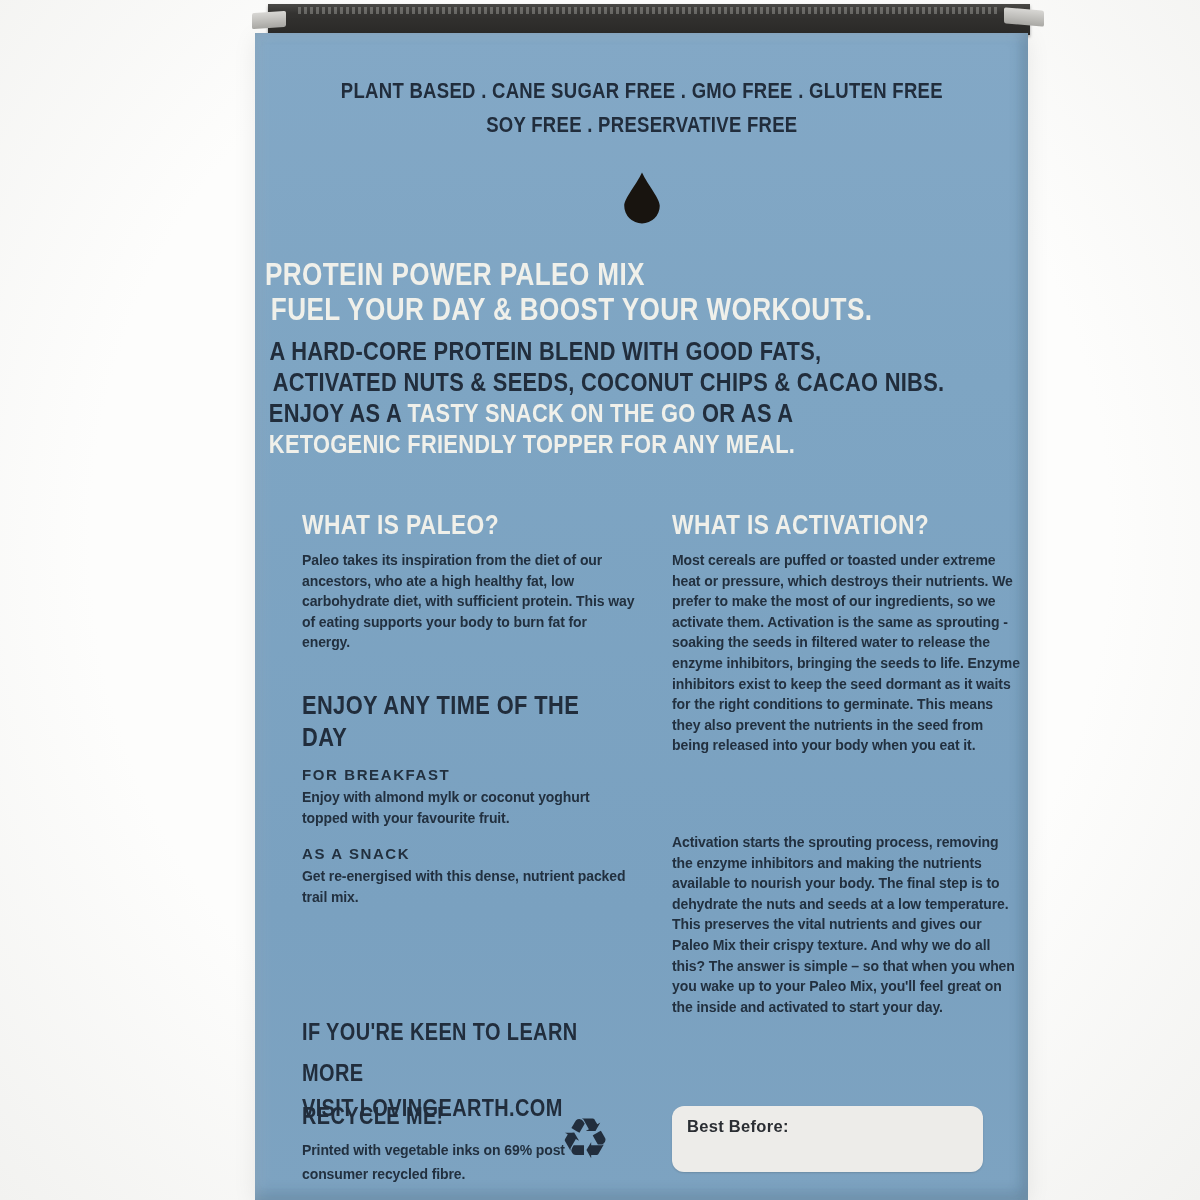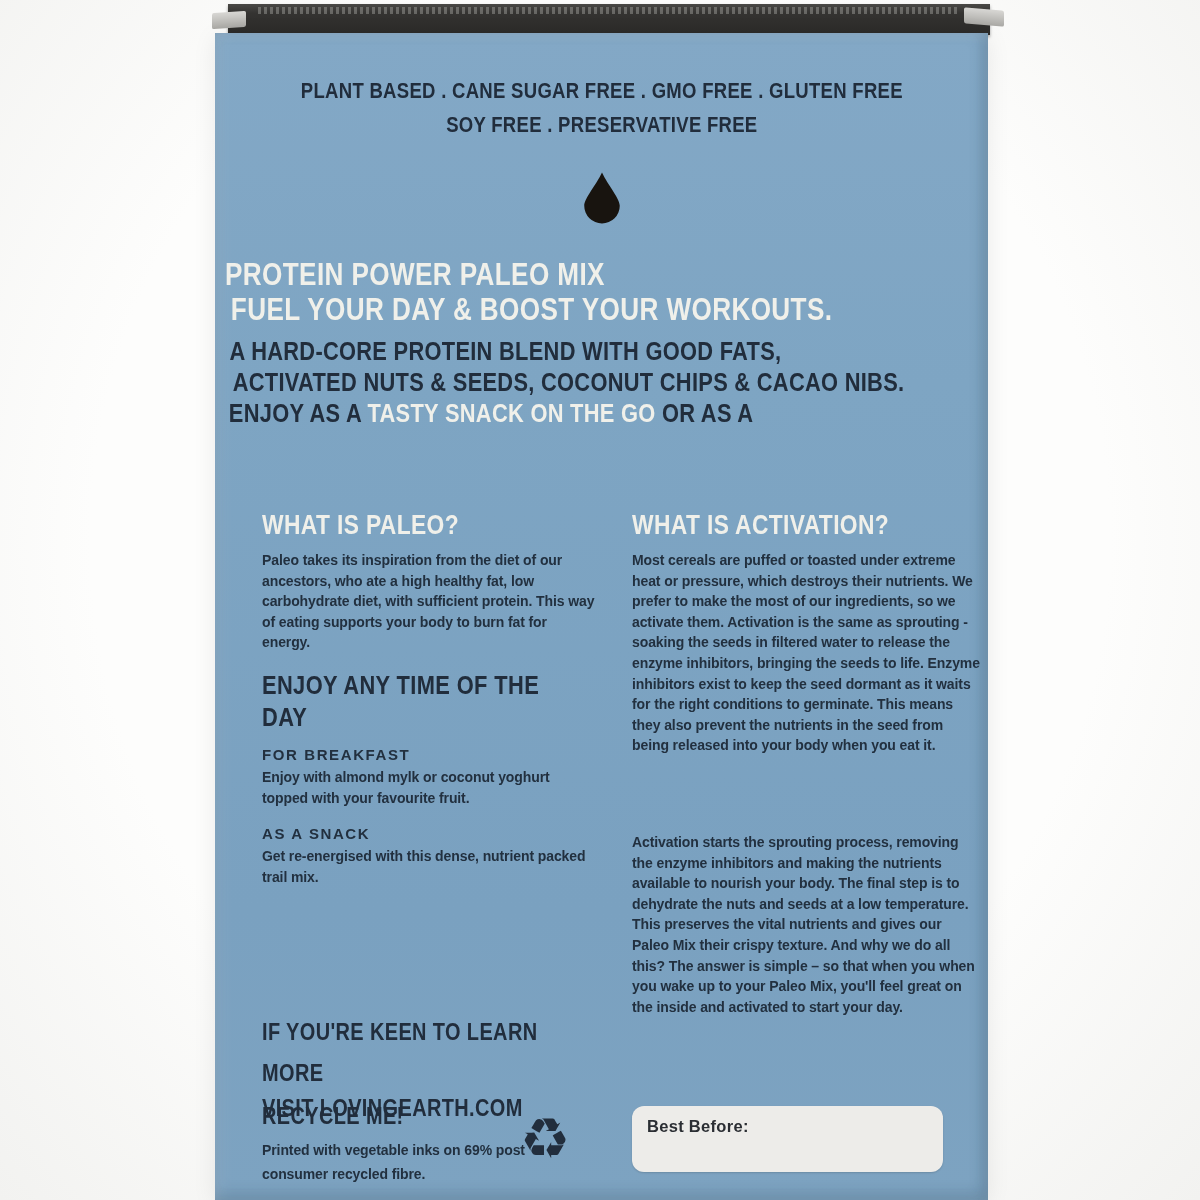--- a/index.html
+++ b/index.html
@@ -2,21 +2,21 @@
 <html><head>
 <meta charset="utf-8">
 <style>
   html,body{margin:0;padding:0;}
   body{
     width:1200px;height:1200px;overflow:hidden;position:relative;
     background:radial-gradient(ellipse at 50% 45%, #fdfdfc 60%, #f2f2f0 100%);
     font-family:"Liberation Sans", sans-serif;
     -webkit-font-smoothing:antialiased;
   }
-  .stage{position:absolute;inset:0;}
+  .stage{position:absolute;inset:0;margin-left:40px;}
 
   
   .flap{
     position:absolute;left:228px;top:4px;width:762px;height:31px;
     background:linear-gradient(180deg,#4a4946 0%,#343331 30%,#2b2a28 100%);
     box-shadow:0 2px 3px rgba(0,0,0,.35);
   }
   .flap::after{ 
     content:"";position:absolute;left:30px;right:30px;top:3px;height:7px;opacity:.5;
     background:repeating-linear-gradient(90deg,#9a9a96 0 3px,transparent 3px 6px);
@@ -92,29 +92,30 @@
       </svg>
     </div>
 
     <div class="headline">
       <div class="big white-ink"><span class="cond">PROTEIN POWER PALEO MIX</span></div>
       <div class="big white-ink"><span class="cond">FUEL YOUR DAY &amp; BOOST YOUR WORKOUTS.</span></div>
       <div class="sub">
         <div><span class="cond navy">A HARD-CORE PROTEIN BLEND WITH GOOD FATS,</span></div>
         <div><span class="cond navy">ACTIVATED NUTS &amp; SEEDS, COCONUT CHIPS &amp; CACAO NIBS.</span></div>
         <div><span class="cond"><span class="navy">ENJOY AS A</span><span class="white-ink"> TASTY SNACK ON THE GO</span><span class="navy"> OR AS A</span></span></div>
+        <div><span class="cond white-ink">KETOGENIC FRIENDLY TOPPER FOR ANY MEAL.</span></div>
       </div>
     </div>
 
     <div class="section" style="left:47px;top:478px;width:336px;">
       <div class="sec-h white-ink"><span class="cond-l">WHAT IS PALEO?</span></div>
       <p class="body-p">Paleo takes its inspiration from the diet of our ancestors, who ate a high healthy fat, low carbohydrate diet, with sufficient protein. This way of eating supports your body to burn fat for energy.</p>
     </div>
 
-    <div class="section" style="left:47px;top:640px;width:336px;">
+    <div class="section" style="left:47px;top:660px;width:336px;">
       <div class="sec-h navy" style="font-size:23px;"><span class="cond-l">ENJOY ANY TIME OF THE DAY</span></div>
       <div class="mini-h">FOR BREAKFAST</div>
       <p class="body-p" style="margin-top:4px;">Enjoy with almond mylk or coconut yoghurt topped with your favourite fruit.</p>
       <div class="mini-h">AS A SNACK</div>
       <p class="body-p" style="margin-top:4px;">Get re-energised with this dense, nutrient packed trail mix.</p>
     </div>
 
     <div class="section navy" style="left:47px;top:982px;width:340px;font-weight:700;font-size:21px;line-height:37px;letter-spacing:.4px;">
       <div><span class="cond-l">IF YOU'RE KEEN TO LEARN MORE</span></div>
       <div><span class="cond-l">VISIT LOVINGEARTH.COM</span></div>

